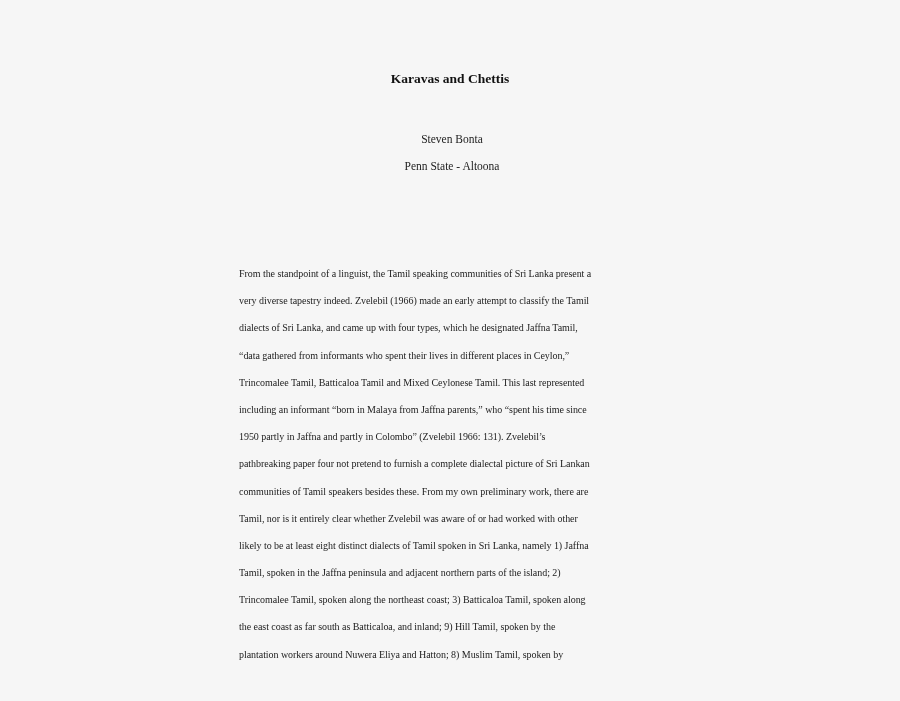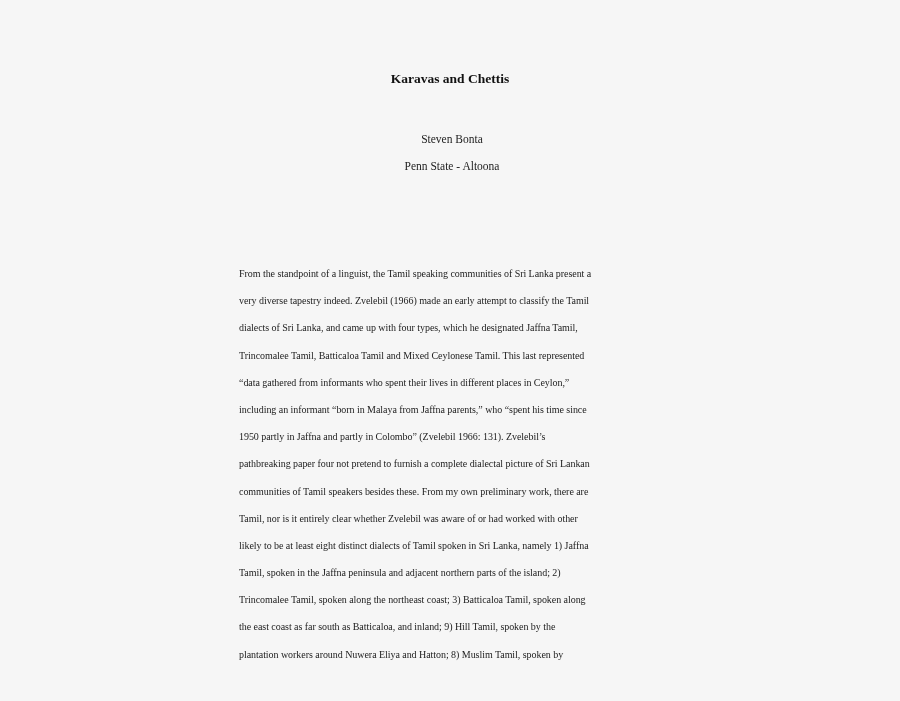--- a/index.html
+++ b/index.html
@@ -72,22 +72,22 @@
 
   <div class="title-line l2">Karavas and Chettis</div>
 
   <div class="meta-line author">Steven Bonta</div>
   <div class="meta-line affil">Penn State - Altoona</div>
 
   <div class="body-text">
     <span class="body-line">From the standpoint of a linguist, the Tamil speaking communities of Sri Lanka present a</span>
     <span class="body-line">very diverse tapestry indeed. Zvelebil (1966) made an early attempt to classify the Tamil</span>
     <span class="body-line">dialects of Sri Lanka, and came up with four types, which he designated Jaffna Tamil,</span>
+    <span class="body-line">“data gathered from informants who spent their lives in different places in Ceylon,”</span>
     <span class="body-line">Trincomalee Tamil, Batticaloa Tamil and Mixed Ceylonese Tamil. This last represented</span>
-    <span class="body-line">“data gathered from informants who spent their lives in different places in Ceylon,”</span>
     <span class="body-line">including an informant “born in Malaya from Jaffna parents,” who “spent his time since</span>
     <span class="body-line">1950 partly in Jaffna and partly in Colombo” (Zvelebil 1966: 131). Zvelebil’s</span>
     <span class="body-line">pathbreaking paper four not pretend to furnish a complete dialectal picture of Sri Lankan</span>
     <span class="body-line">communities of Tamil speakers besides these. From my own preliminary work, there are</span>
     <span class="body-line">Tamil, nor is it entirely clear whether Zvelebil was aware of or had worked with other</span>
     <span class="body-line">likely to be at least eight distinct dialects of Tamil spoken in Sri Lanka, namely 1) Jaffna</span>
     <span class="body-line">Tamil, spoken in the Jaffna peninsula and adjacent northern parts of the island; 2)</span>
     <span class="body-line">Trincomalee Tamil, spoken along the northeast coast; 3) Batticaloa Tamil, spoken along</span>
     <span class="body-line">the east coast as far south as Batticaloa, and inland; 9) Hill Tamil, spoken by the</span>
     <span class="body-line">plantation workers around Nuwera Eliya and Hatton; 8) Muslim Tamil, spoken by</span>

